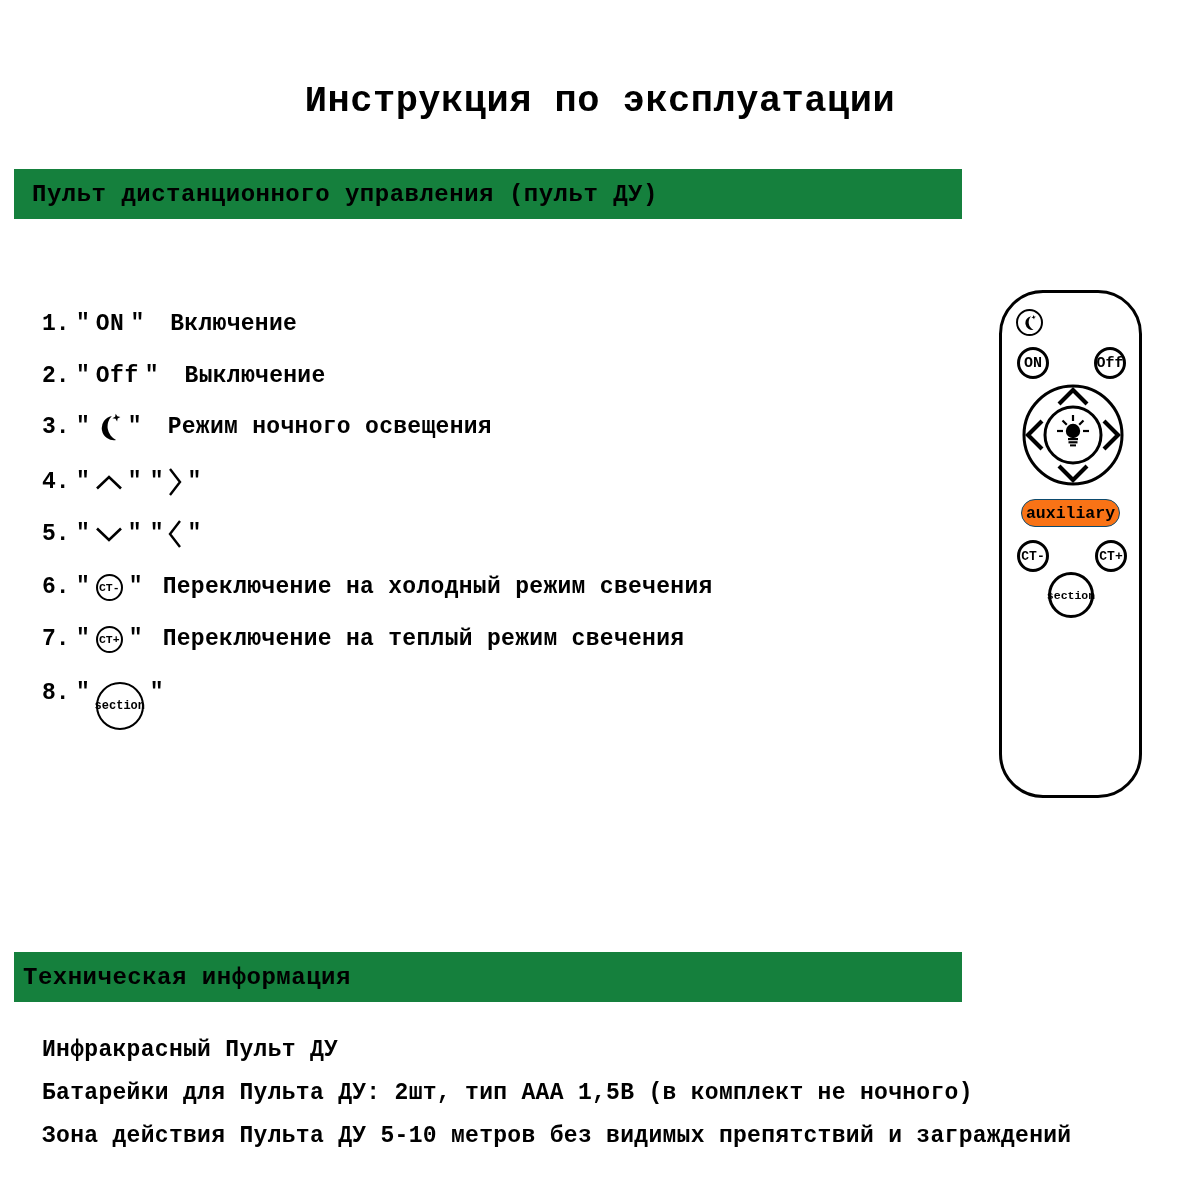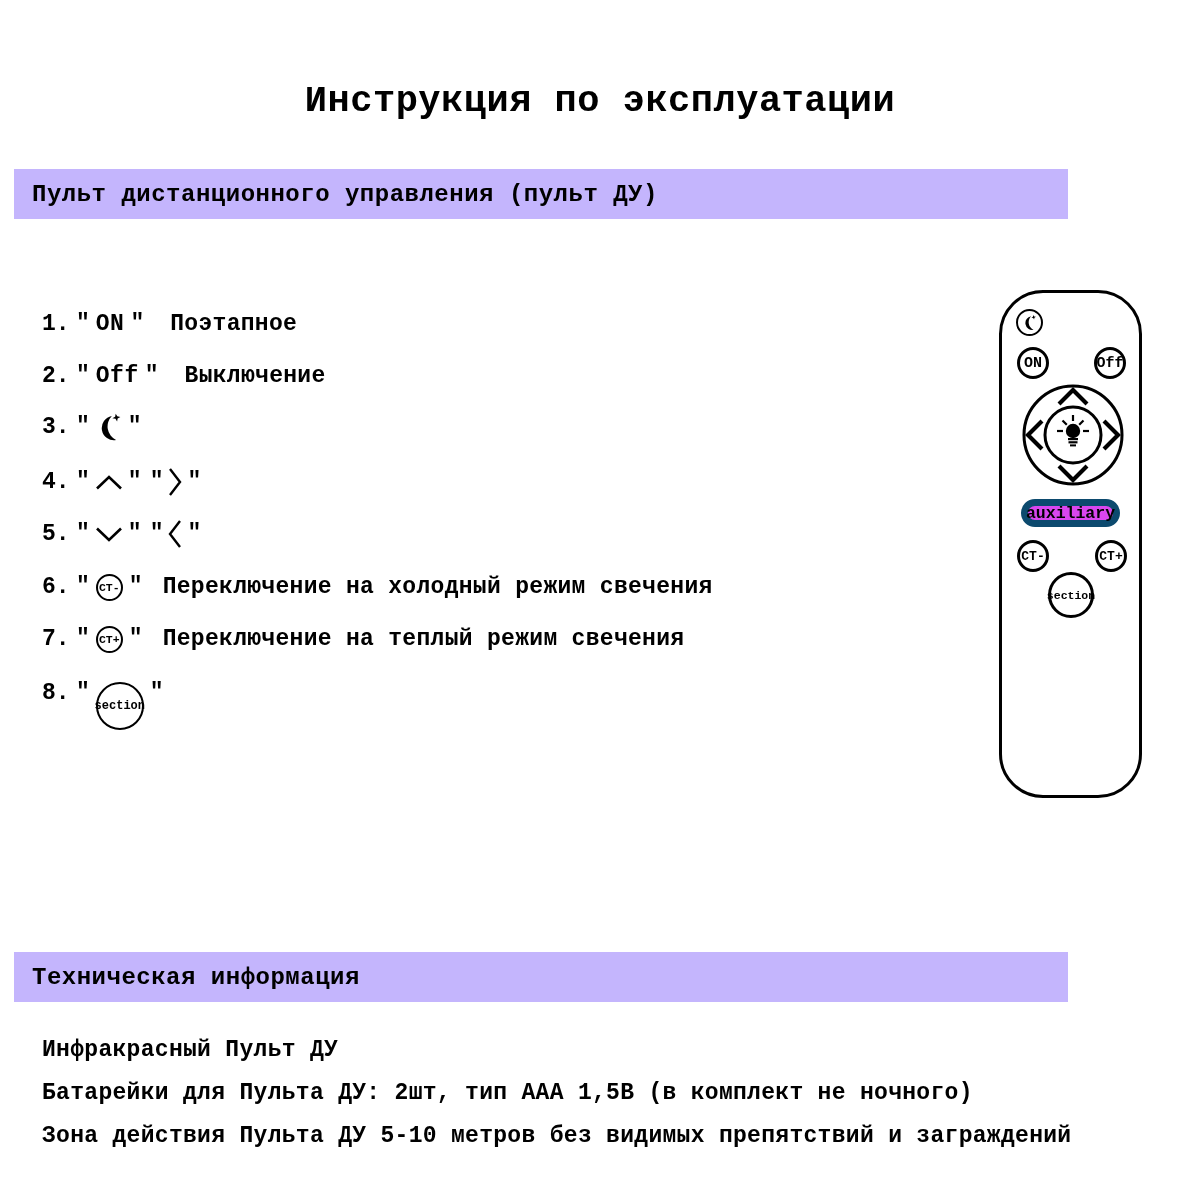--- a/index.html
+++ b/index.html
@@ -1,24 +1,24 @@
 <!DOCTYPE html>
 <html><head>
 <meta charset="utf-8">
 <style>
   html,body{margin:0;padding:0;background:#fff;}
   .page{position:relative;width:1200px;height:1200px;background:#fff;overflow:hidden;
         font-family:Liberation Mono, monospace;font-weight:700;color:#000;margin-top:12px;}
   .title{position:absolute;top:66px;left:0;width:1200px;text-align:center;
          font-size:37px;line-height:46px;margin:0;letter-spacing:0.5px;}
-  .banner{position:absolute;left:14px;width:1054px;height:50px;background:#c4b5fd;
+  .banner{position:absolute;left:14px;width:948px;height:50px;background:#15803d;
           display:flex;align-items:center;padding-left:18px;box-sizing:border-box;
           font-size:24px;letter-spacing:0.5px;}
   .banner1{top:157px;}
-  .banner2{top:940px;}
+  .banner2{top:940px;padding-left:9px;}
   .row{position:absolute;left:42px;height:32px;display:flex;align-items:center;
        font-size:23px;white-space:nowrap;}
   .num{display:inline-block;width:30px;}
   .q{margin:0 4px;}
   .blabel{margin:0 2px;letter-spacing:0.5px;}
   .desc{margin-left:22px;letter-spacing:0.3px;}
   .desc-mid{margin-left:34px;letter-spacing:0.3px;}
   .desc-badge{margin-left:16px;letter-spacing:0.3px;}
   .icon{display:inline-flex;align-items:center;justify-content:center;}
   .ct-badge{width:27px;height:27px;border:2.5px solid #000;border-radius:50%;
@@ -34,23 +34,23 @@
   
   .remote{position:absolute;left:999px;top:278px;width:143px;height:508px;
           border:3px solid #000;border-radius:44px;box-sizing:border-box;background:#fff;}
   .r-circle{position:absolute;border:3px solid #000;border-radius:50%;
             display:flex;align-items:center;justify-content:center;
             box-sizing:border-box;background:#fff;}
   .r-moon{left:14px;top:16px;width:27px;height:27px;border-width:2.5px;}
   .r-on{left:15px;top:54px;width:32px;height:32px;font-size:15px;}
   .r-off{left:92px;top:54px;width:32px;height:32px;font-size:15px;}
   .r-dpad{position:absolute;left:20px;top:91px;}
-  .r-aux{position:absolute;left:19px;top:206px;width:99px;height:28px;border:7px solid #0c4a6e;
+  .r-aux{position:absolute;left:19px;top:206px;width:99px;height:28px;border:1px solid #0c4a6e;
          border-radius:15px;display:flex;align-items:center;justify-content:center;
-         font-size:16.5px;box-sizing:border-box;background:#d946ef;}
+         font-size:16.5px;box-sizing:border-box;background:#f97316;}
   .r-ctm{left:15px;top:247px;width:32px;height:32px;font-size:13px;}
   .r-ctp{left:93px;top:247px;width:32px;height:32px;font-size:13px;}
   .r-section{left:46px;top:279px;width:46px;height:46px;font-size:11.5px;}
   .tech-line{position:absolute;left:42px;font-size:23px;letter-spacing:0.3px;line-height:28px;text-align:right;}
   .tl1{top:1024px;}
   .tl2{top:1067px;}
   .tl3{top:1110px;}
   svg{display:block;}
 </style>
 </head>
@@ -62,21 +62,21 @@
 
   <div class="banner banner1">
     <span>Пульт дистанционного управления (пульт ДУ)</span>
   </div>
 
   <div class="row" style="top:296px">
     <span class="num">1.</span>
     <span class="q">"</span>
     <span class="blabel">ON</span>
     <span class="q">"</span>
-    <span class="desc">Поэтапное</span>
+    <span class="desc">Включение</span>
   </div>
 
   <div class="row" style="top:348px">
     <span class="num">2.</span>
     <span class="q">"</span>
     <span class="blabel">Off</span>
     <span class="q">"</span>
     <span class="desc">Выключение</span>
   </div>
 
@@ -85,20 +85,21 @@
     <span class="q">"</span>
     <span class="icon">
       <svg width="30" height="30" viewBox="0 0 32 32">
         <g transform="rotate(-10 16 16)">
           <path d="M21 5 A13 13 0 1 0 21 31 A16 16 0 0 1 21 5 Z" fill="#000"></path>
           <path d="M25.5 3.2 l1.15 3.15 3.15 1.15 -3.15 1.15 -1.15 3.15 -1.15 -3.15 -3.15 -1.15 3.15 -1.15 Z" fill="#000"></path>
         </g>
       </svg>
     </span>
     <span class="q">"</span>
+    <span class="desc">Режим ночного освещения</span>
   </div>
 
   <div class="row" style="top:454px">
     <span class="num">4.</span>
     <span class="q">"</span>
     <span class="icon">
       <svg width="30" height="17" viewBox="0 0 30 17">
           <polyline points="3,14.5 15,3 27,14.5" fill="none" stroke="#000" stroke-width="2.6"></polyline>
         </svg>
     </span>

